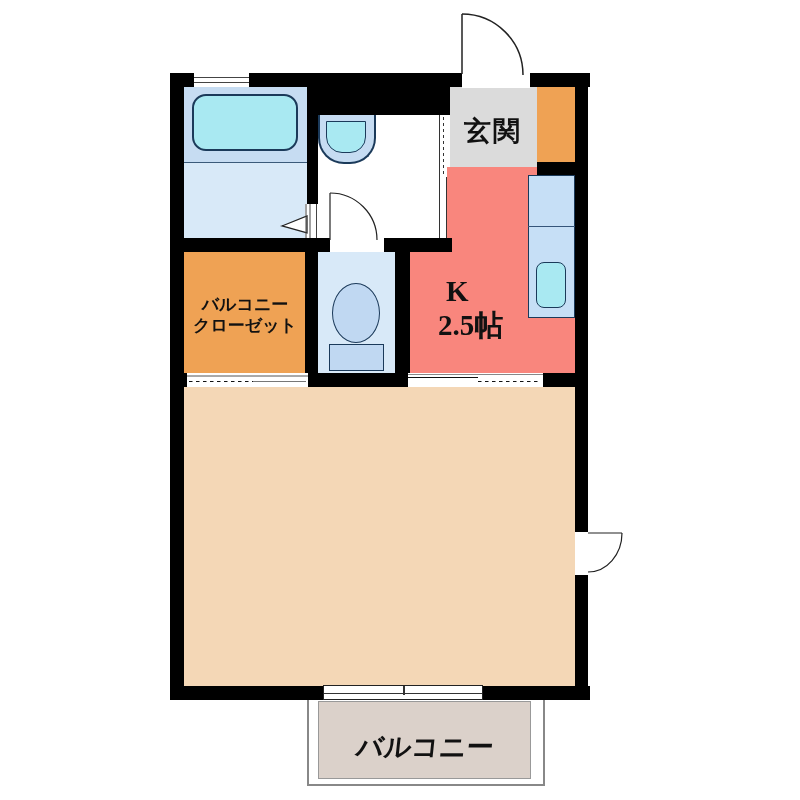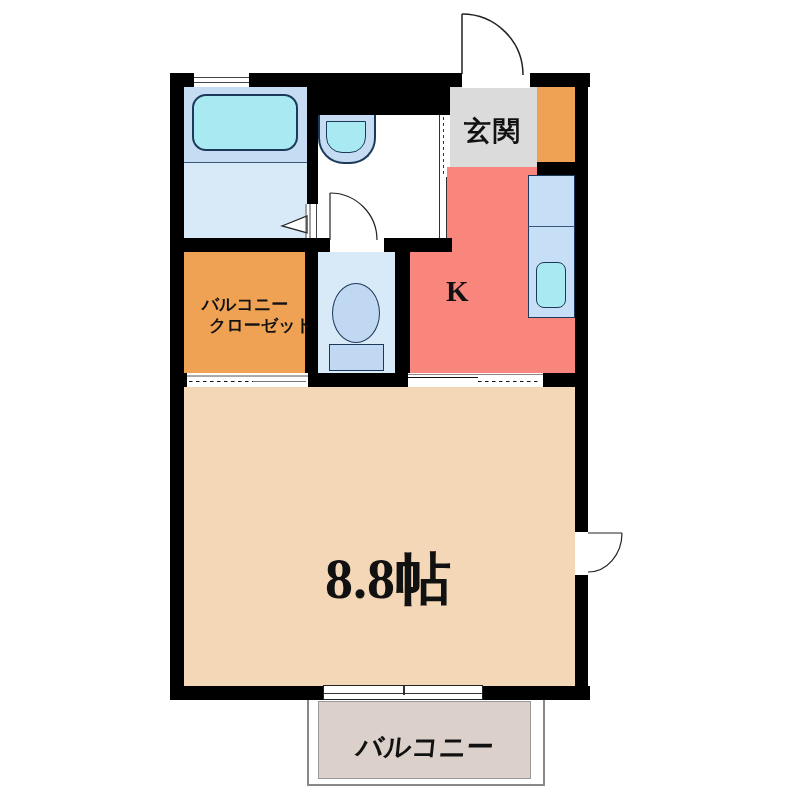--- a/index.html
+++ b/index.html
@@ -131,22 +131,22 @@
     <g fill="none" stroke="#222" stroke-width="1.2">
       <line x1="588" y1="533" x2="622" y2="533"></line>
       <path d="M 622 533 A 34 39 0 0 1 588 572"></path>
     </g>
   </svg>
 
   <div class="lbl" style="left:493px;top:131px;font-size:27px;letter-spacing:2px;">玄関</div>
 
   <div class="abs" style="left:438px;top:274px;width:110px;text-align:left;color:#111;font-weight:bold;font-size:29px;line-height:34px;">
     <div style="padding-left:8px;">K</div>
+    <div>2.5帖</div>
   </div>
 
   <div class="lbl" style="left:245px;top:304px;font-size:17px;">バルコニー</div>
-  <div class="lbl" style="left:245px;top:325px;font-size:17px;margin-left:16px;">クローゼット</div>
+  <div class="lbl" style="left:245px;top:325px;font-size:17px;">クローゼット</div>
 
-  <div class="lbl" style="left:388px;top:580px;font-size:56px;font-weight:800;">8.8帖</div>
 
   <div class="lbl" style="left:425px;top:747px;font-size:27px;transform:translate(-50%,-50%) skewX(-6deg);">バルコニー</div>
 
 </div>
 
 </body></html>

